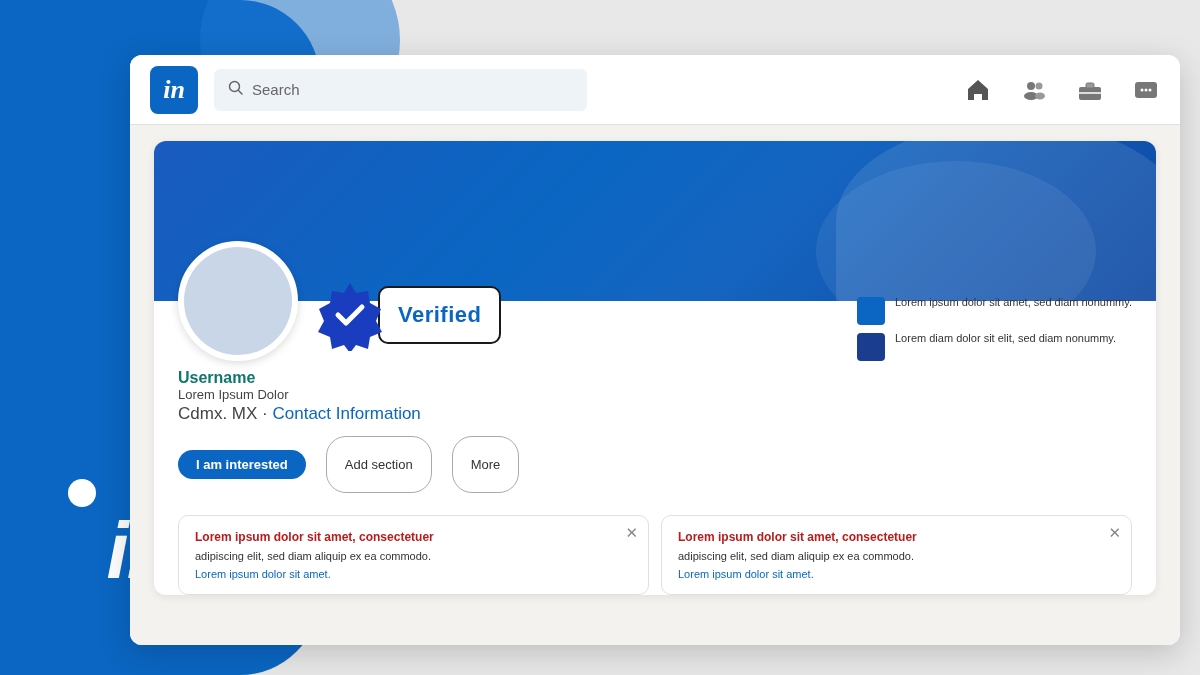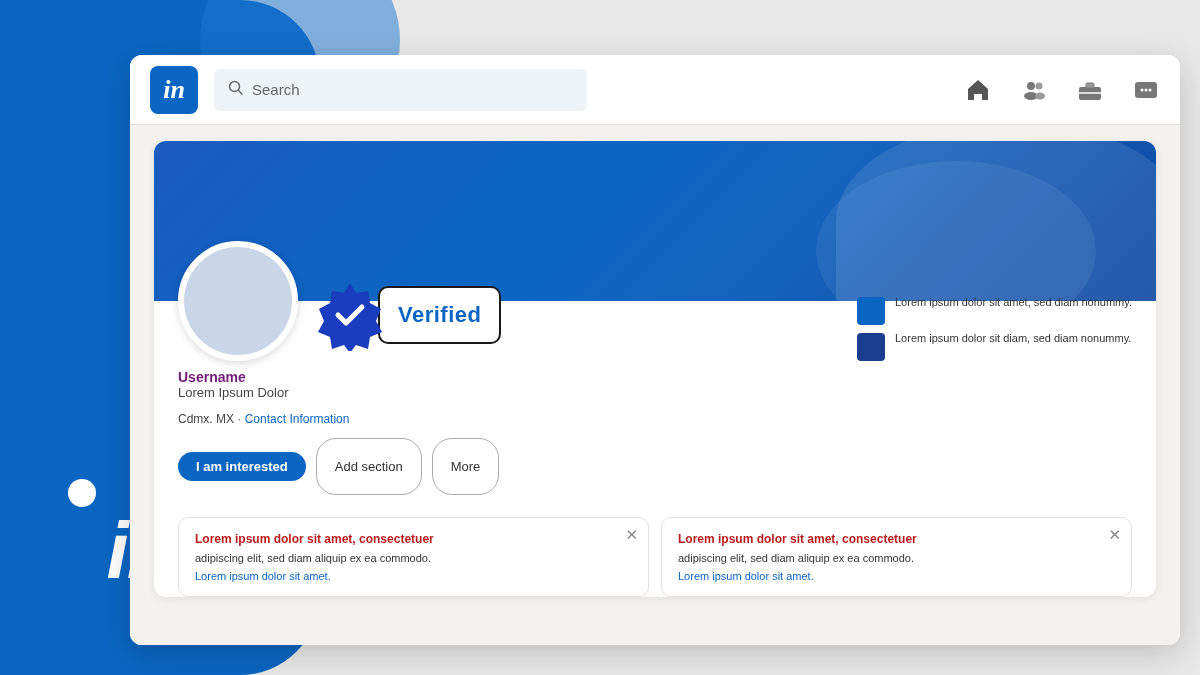--- a/index.html
+++ b/index.html
@@ -239,33 +239,33 @@
     
     .profile-info {
       display: flex;
       padding: 8px 24px 0 24px;
       gap: 24px;
     }
     .profile-text {
       flex: 1;
     }
     .profile-name {
-      font-size: 14px;
+      font-size: 16px;
       font-weight: 700;
-      color: #701a75;
+      color: #0f766e;
     }
     .profile-headline {
       font-size: 13px;
       color: #444;
       margin-top: 0;
     }
     .profile-location {
-      font-size: 12px;
+      font-size: 17px;
       color: #444;
-      margin-top: 12px;
+      margin-top: 2px;
     }
     .profile-location a {
       color: #0a66c2;
       text-decoration: none;
     }
 
     
     .profile-stats {
       display: flex;
       flex-direction: column;
@@ -286,21 +286,21 @@
     }
     .stat-text {
       font-size: 11px;
       color: #333;
       line-height: 1.4;
     }
 
     
     .action-buttons {
       display: flex;
-      gap: 10px;
+      gap: 20px;
       padding: 12px 24px 14px 24px;
       align-items: center;
     }
     .btn-primary {
       background: #0a66c2;
       color: white;
       border: none;
       border-radius: 20px;
       padding: 7px 18px;
       font-size: 13px;
@@ -449,21 +449,21 @@
         <div style="flex:1"></div>
 
         <div class="profile-stats">
           <div class="stat-item">
             <div class="stat-color-box" style="background:#0a66c2;"></div>
             <div class="stat-text">Lorem ipsum dolor sit amet,
 sed diam nonummy.</div>
           </div>
           <div class="stat-item">
             <div class="stat-color-box" style="background:#1a3d8f;"></div>
-            <div class="stat-text">Lorem ipsum dolor sit diam,
+            <div class="stat-text">Lorem diam dolor sit elit,
 sed diam nonummy.</div>
           </div>
         </div>
       </div>
 
       <div class="profile-info">
         <div class="profile-text">
           <div class="profile-name">Username</div>
           <div class="profile-headline">Lorem Ipsum Dolor</div>
           <div class="profile-location">

